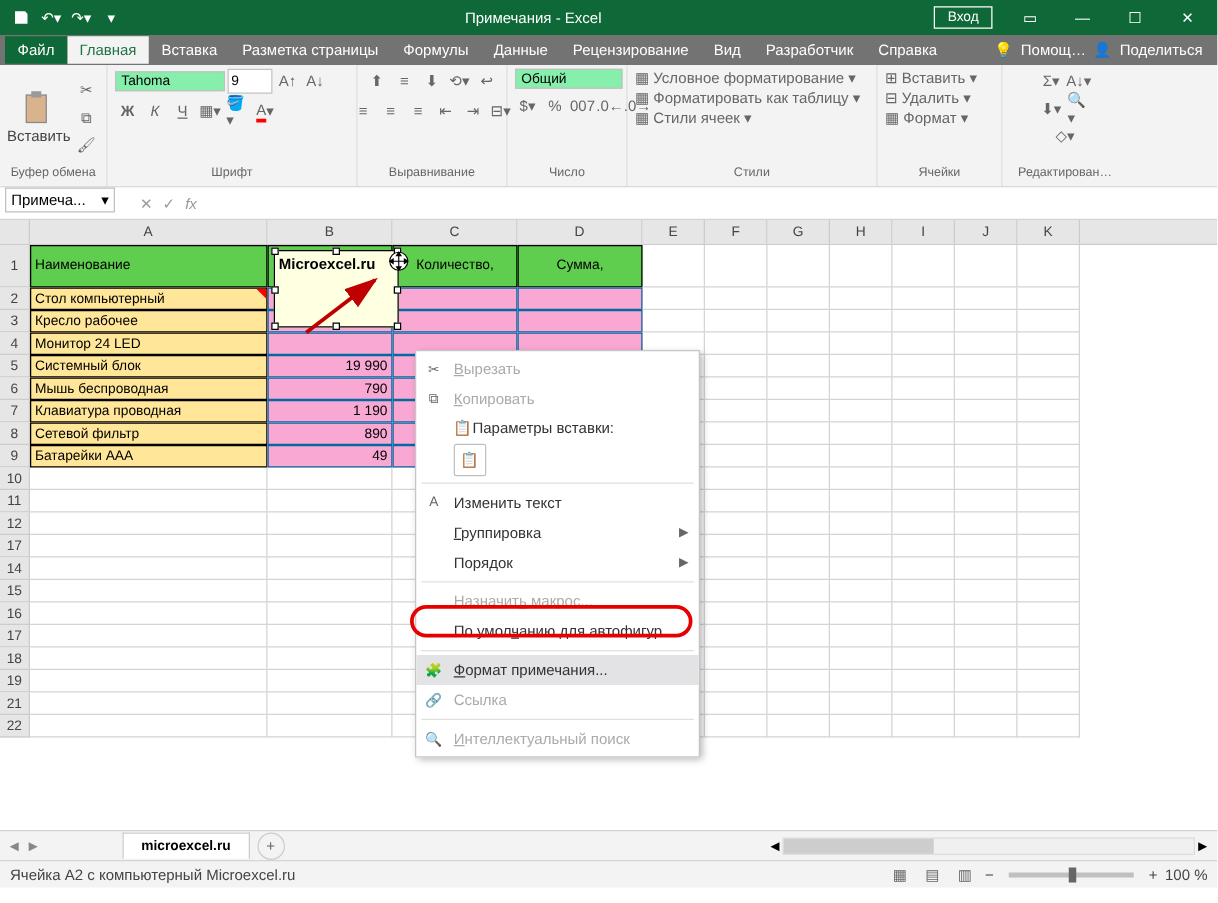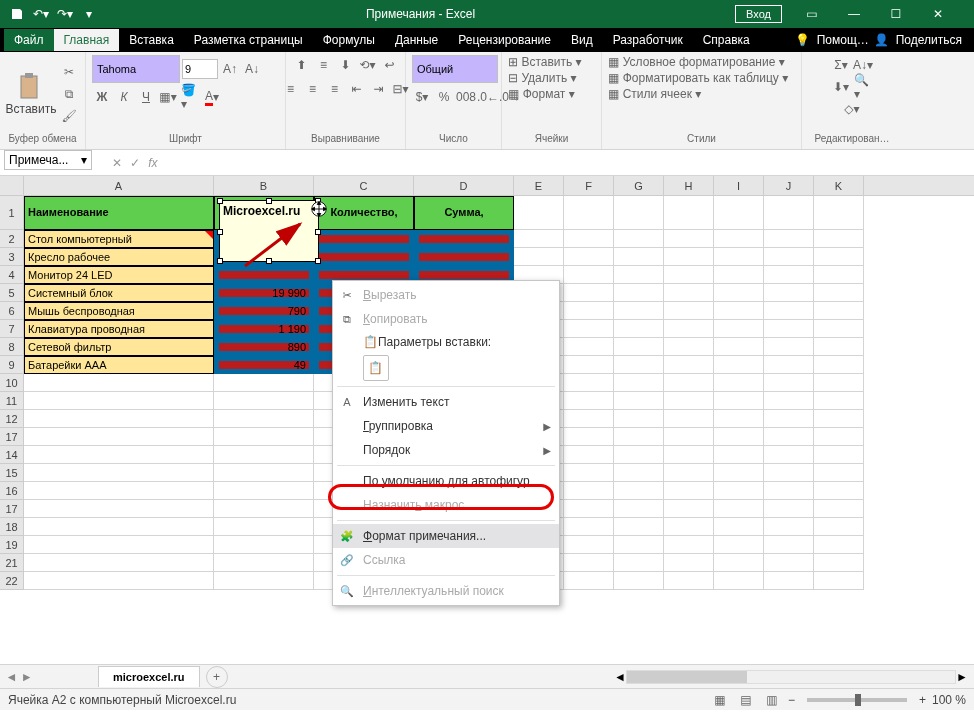--- a/index.html
+++ b/index.html
@@ -1,53 +1,53 @@
 <!DOCTYPE html>
 <html><head>
 <meta charset="utf-8">
 <style>
 *{margin:0;padding:0;box-sizing:border-box;font-family:'Segoe UI',Tahoma,sans-serif;font-size:12px;user-select:none}
 body{width:974px;height:722px;background:#fff;overflow:hidden;position:relative}
 .titlebar{height:28px;background:#0e6838;display:flex;align-items:center;color:#fff}
 .qat{display:flex;align-items:center;gap:2px;padding:0 6px}
 .qat-btn{width:22px;height:22px;display:flex;align-items:center;justify-content:center;color:#fff;cursor:pointer}
 .title-center{flex:1;text-align:center;font-size:12px;color:#fff}
-.title-right{display:flex;align-items:center;gap:2px;padding-right:16px}
+.title-right{display:flex;align-items:center;gap:2px;padding-right:4px}
 .login-btn{border:1px solid #fff;padding:2px 10px;font-size:11px;color:#fff;margin-right:8px}
 .win-btn{width:40px;height:28px;display:flex;align-items:center;justify-content:center;color:#fff}
-.tabs{height:24px;background:#000000;display:flex;align-items:center;padding:0 4px;color:#fff}
+.tabs{height:24px;background:#737373;display:flex;align-items:center;padding:0 4px;color:#fff}
 .tab{padding:4px 10px;font-size:12px;cursor:pointer}
 .tab.file{background:#0e6838}
 .tab.active{background:#f3f3f3;color:#217346}
 .tab-right{margin-left:auto;display:flex;align-items:center;gap:6px;padding-right:8px}
 .ribbon{height:98px;background:#f3f3f3;border-bottom:1px solid #d4d4d4;display:flex}
 .ribbon-group{border-right:1px solid #e0e0e0;padding:3px 6px;display:flex;flex-direction:column;justify-content:space-between}
 .group-label{font-size:10px;color:#666;text-align:center;padding-bottom:2px}
 .group-content{flex:1;display:flex;align-items:center;gap:3px}
 .big-btn{display:flex;flex-direction:column;align-items:center;justify-content:center;width:50px;height:68px;font-size:11px;color:#444}
 .small-row{display:flex;gap:2px;align-items:center}
-.font-select{width:88px;height:28px;border:1px solid #c0c0c0;font-size:11px;padding:0 4px;background:#c4b5fd}
+.font-select{width:88px;height:16px;border:1px solid #c0c0c0;font-size:11px;padding:0 4px;background:#86efac}
 .size-select{width:36px;height:20px;border:1px solid #c0c0c0;font-size:11px;padding:0 2px;background:#fff}
 .sb{width:20px;height:20px;border:1px solid transparent;display:flex;align-items:center;justify-content:center;color:#666;font-size:12px}
 .namebox-row{height:26px;background:#fff;border-bottom:1px solid #d4d4d4;display:flex;}
 .namebox{width:88px;height:20px;border:1px solid #c0c0c0;margin:0 4px;padding:0 4px;font-size:11px;display:flex;align-items:center;justify-content:space-between}
 .fx-area{display:flex;align-items:center;gap:8px;margin-left:16px}
 .fx-btn{color:#999;font-size:12px}
 .grid-area{position:relative;height:488px;overflow:hidden}
 .col-headers{height:20px;display:flex;background:#e6e6e6;border-bottom:1px solid #ccc}
 .corner{width:24px;border-right:1px solid #ccc;background:#e6e6e6}
 .col-h{border-right:1px solid #ccc;text-align:center;font-size:11px;color:#444;line-height:20px;background:#e6e6e6}
 .rows{position:relative}
 .row{display:flex;height:18px}
 .row.header-row{height:34px}
 .row-h{width:24px;background:#e6e6e6;border-right:1px solid #ccc;border-bottom:1px solid #ccc;text-align:center;font-size:11px;color:#444;display:flex;align-items:center;justify-content:center}
 .cell{border-right:1px solid #d4d4d4;border-bottom:1px solid #d4d4d4;padding:0 3px;font-size:11px;display:flex;align-items:center;overflow:hidden;white-space:nowrap}
-.cell.hdr{background:#5fce4f;font-weight:bold;border:1px solid #000;justify-content:center;text-align:center;white-space:normal;line-height:1.2}
+.cell.hdr{background:#5fce4f;font-weight:normal;border:1px solid #000;justify-content:center;text-align:center;white-space:normal;line-height:1.2}
 .cell.name{background:#ffe699;border:1px solid #000}
-.cell.val{border:5px solid #0369a1;justify-content:flex-end;background:#b91c1c}
+.cell.val{border:1px solid #0369a1;justify-content:flex-end;background:#f9a8d4}
 .comment-box{position:absolute;left:219px;top:24px;width:100px;height:62px;background:#ffffe1;border:1px solid #000;padding:3px;font-size:10px;font-weight:bold}
 .comment-handle{position:absolute;width:6px;height:6px;background:#fff;border:1px solid #000}
 .arrow-svg{position:absolute;left:240px;top:40px;pointer-events:none}
 .move-cursor{position:absolute;left:310px;top:24px;width:18px;height:18px}
 .ctx-menu{position:absolute;left:332px;top:280px;width:228px;background:#fff;border:1px solid #c6c6c6;box-shadow:2px 2px 6px rgba(0,0,0,0.3);padding:2px 0}
 .ctx-item{height:24px;display:flex;align-items:center;padding:0 8px 0 30px;font-size:12px;color:#333;position:relative}
 .ctx-item.disabled{color:#aaa}
 .ctx-item.hover{background:#e3e3e5}
 .ctx-item .ico{position:absolute;left:6px;width:16px;height:16px;display:flex;align-items:center;justify-content:center;font-size:11px;color:#666}
 .ctx-sep{height:1px;background:#e0e0e0;margin:3px 4px}
@@ -173,42 +173,42 @@
       </div>
     </div>
     <div class="group-label">Выравнивание</div>
   </div>
   <div class="ribbon-group" style="width:96px">
     <div class="group-content" style="flex-direction:column;gap:4px;align-items:flex-start">
       <input class="font-select" style="width: 86px;" value="Общий">
       <div class="small-row">
         <div class="sb">$▾</div>
         <div class="sb">%</div>
-        <div class="sb">008</div>
+        <div class="sb">007</div>
         <div class="sb">.0←</div>
         <div class="sb">.0→</div>
       </div>
     </div>
     <div class="group-label">Число</div>
+  </div>
+  <div class="ribbon-group" style="width:200px">
+    <div class="group-content" style="flex-direction:column;gap:2px;align-items:flex-start;font-size:11px;color:#666">
+      <div>▦ <span>Условное форматирование</span> ▾</div>
+      <div>▦ <span>Форматировать как таблицу</span> ▾</div>
+      <div>▦ <span>Стили ячеек</span> ▾</div>
+    </div>
+    <div class="group-label">Стили</div>
   </div>
   <div class="ribbon-group" style="width:100px">
     <div class="group-content" style="flex-direction:column;gap:2px;align-items:flex-start;font-size:11px;color:#666">
       <div>⊞ <span>Вставить</span> ▾</div>
       <div>⊟ <span>Удалить</span> ▾</div>
       <div>▦ <span>Формат</span> ▾</div>
     </div>
     <div class="group-label">Ячейки</div>
-  </div>
-  <div class="ribbon-group" style="width:200px">
-    <div class="group-content" style="flex-direction:column;gap:2px;align-items:flex-start;font-size:11px;color:#666">
-      <div>▦ <span>Условное форматирование</span> ▾</div>
-      <div>▦ <span>Форматировать как таблицу</span> ▾</div>
-      <div>▦ <span>Стили ячеек</span> ▾</div>
-    </div>
-    <div class="group-label">Стили</div>
   </div>
   <div class="ribbon-group" style="width:100px;border-right:none">
     <div class="group-content" style="flex-direction:column;gap:2px">
       <div class="small-row">
           <div class="sb">Σ▾</div>
           <div class="sb">A↓▾</div>
         </div>
       <div class="small-row">
           <div class="sb">⬇▾</div>
           <div class="sb">🔍▾</div>
@@ -591,25 +591,25 @@
     </div>
   <div class="ctx-item">
       <span><u class="accel">Г</u>руппировка</span>
       <span class="arrow">▶</span>
     </div>
   <div class="ctx-item">
       <span>Поря<u class="accel">д</u>ок</span>
       <span class="arrow">▶</span>
     </div>
   <div class="ctx-sep"></div>
+  <div class="ctx-item disabled">
+      <span>Назначит<u class="accel">ь</u> макрос...</span>
+    </div>
   <div class="ctx-item">
       <span>По умол<u class="accel">ч</u>анию для автофигур</span>
-    </div>
-  <div class="ctx-item disabled">
-      <span>Назначит<u class="accel">ь</u> макрос...</span>
     </div>
   <div class="ctx-sep"></div>
   <div class="ctx-item hover">
       <span class="ico">🧩</span>
       <span><u class="accel">Ф</u>ормат примечания...</span>
     </div>
   <div class="ctx-item disabled">
       <span class="ico">🔗</span>
       <span>Ссылка</span>
     </div>

